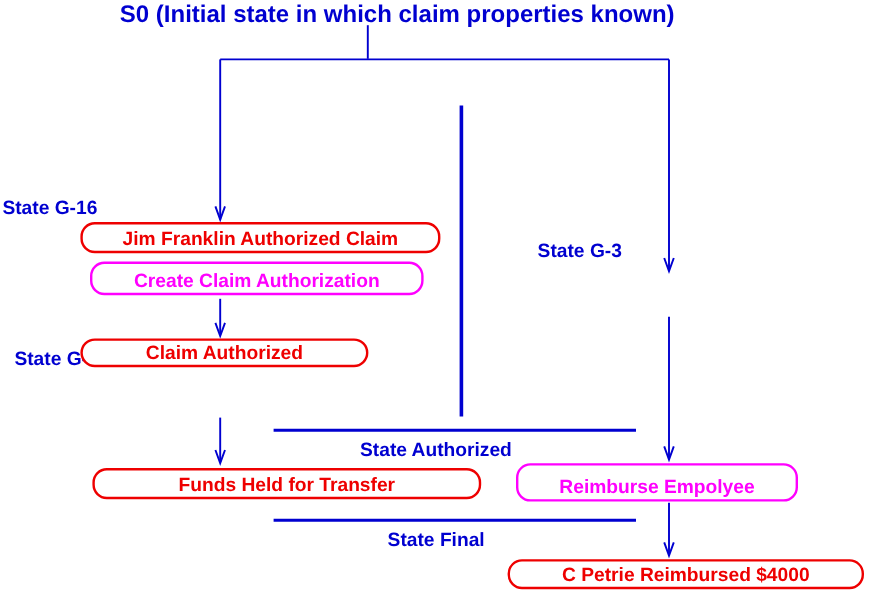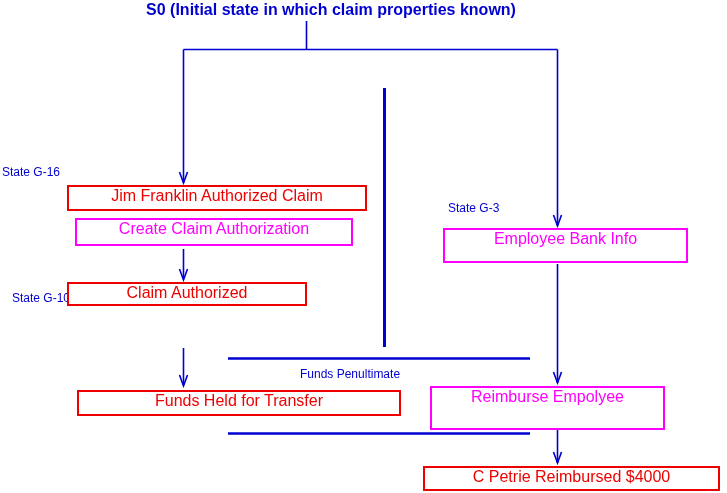--- a/index.html
+++ b/index.html
@@ -14,46 +14,46 @@
     font-family:"Liberation Sans","DejaVu Sans",sans-serif;overflow:hidden;
   }
   svg.wires{position:absolute;left:0;top:0;width:727px;height:493px;}
   .wire{stroke:var(--blue);fill:none;}
   .w15{stroke-width:1.6;}
   .w25{stroke-width:2.5;}
   .w3{stroke-width:3;}
   .head{stroke:var(--blue);fill:none;stroke-width:1.6;}
   .title{
     position:absolute;top:1px;left:331px;transform:translateX(-50%);
-    white-space:nowrap;font-size:16px;font-weight:bold;color:var(--blue);
+    white-space:nowrap;font-size:20px;font-weight:bold;color:var(--blue);
   }
   .slabel{
     position:absolute;white-space:nowrap;
-    font-size:12px;font-weight:normal;color:var(--blue);
+    font-size:16px;font-weight:bold;color:var(--blue);
   }
   .lbl-g16{left:2px;top:165px;}
   .lbl-g10{left:12px;top:257px;margin-top:34px;}
   .lbl-g5{left:448px;top:201px;}
   .lbl-pen{left:300px;top:367px;}
   .lbl-fin{left:323px;top:442px;}
   .node{
     position:absolute;box-sizing:border-box;
-    display:flex;align-items:flex-start;justify-content:center;
-    border:2px solid;border-radius:0;background:var(--bg);
-    font-size:16px;font-weight:normal;white-space:nowrap;
+    display:flex;align-items:flex-end;justify-content:center;
+    border:2px solid;border-radius:12px;background:var(--bg);
+    font-size:16px;font-weight:bold;white-space:nowrap;
   }
   .red{border-color:var(--red);color:var(--red);}
   .magenta{border-color:var(--magenta);color:var(--magenta);}
   .b-jim{left:67px;top:185px;width:300px;height:26px;}
   .b-create{left:75px;top:218px;width:278px;height:28px;}
   .b-claimauth{left:67px;top:282px;width:240px;height:24px;}
   .b-company{left:73px;top:312px;width:235px;height:33px;}
   .b-employee{left:443px;top:228px;width:245px;height:35px;}
   .b-funds{left:77px;top:390px;width:324px;height:26px;}
-  .b-reimburse{left:430px;top:386px;width:235px;height:44px;}
+  .b-reimburse{left:430px;top:386px;width:235px;height:32px;}
   .b-cpetrie{left:423px;top:466px;width:297px;height:25px;}
 </style>
 </head>
 <body>
 
 <div class="canvas">
 
   <svg class="wires" viewBox="0 0 727 493">
 
     <path class="wire w15" d="M306.5 21 V49"></path>
@@ -82,33 +82,31 @@
 
     <path class="wire w25" d="M228 358.5 H530"></path>
     <path class="wire w25" d="M228 433.5 H530"></path>
   </svg>
 
   <div class="title">S0 (Initial state in which claim properties known)</div>
 
   <div class="slabel lbl-g16">State G-16</div>
   <div class="slabel lbl-g10">State G-10</div>
   <div class="slabel lbl-g5">State G-3</div>
-  <div class="slabel lbl-pen">Funds Penultimate</div>
+  <div class="slabel lbl-pen">State Authorized</div>
+  <div class="slabel lbl-fin">State Final</div>
 
   <div class="node red b-jim">
     <span>Jim Franklin Authorized Claim</span>
   </div>
   <div class="node red b-claimauth">
     <span>Claim Authorized</span>
   </div>
   <div class="node magenta b-create">
     <span>Create Claim Authorization</span>
-  </div>
-  <div class="node magenta b-employee">
-    <span>Employee Bank Info</span>
   </div>
   <div class="node red b-funds">
     <span>Funds Held for Transfer</span>
   </div>
   <div class="node magenta b-reimburse">
     <span>Reimburse Empolyee</span>
   </div>
   <div class="node red b-cpetrie">
     <span>C Petrie Reimbursed $4000</span>
   </div>

